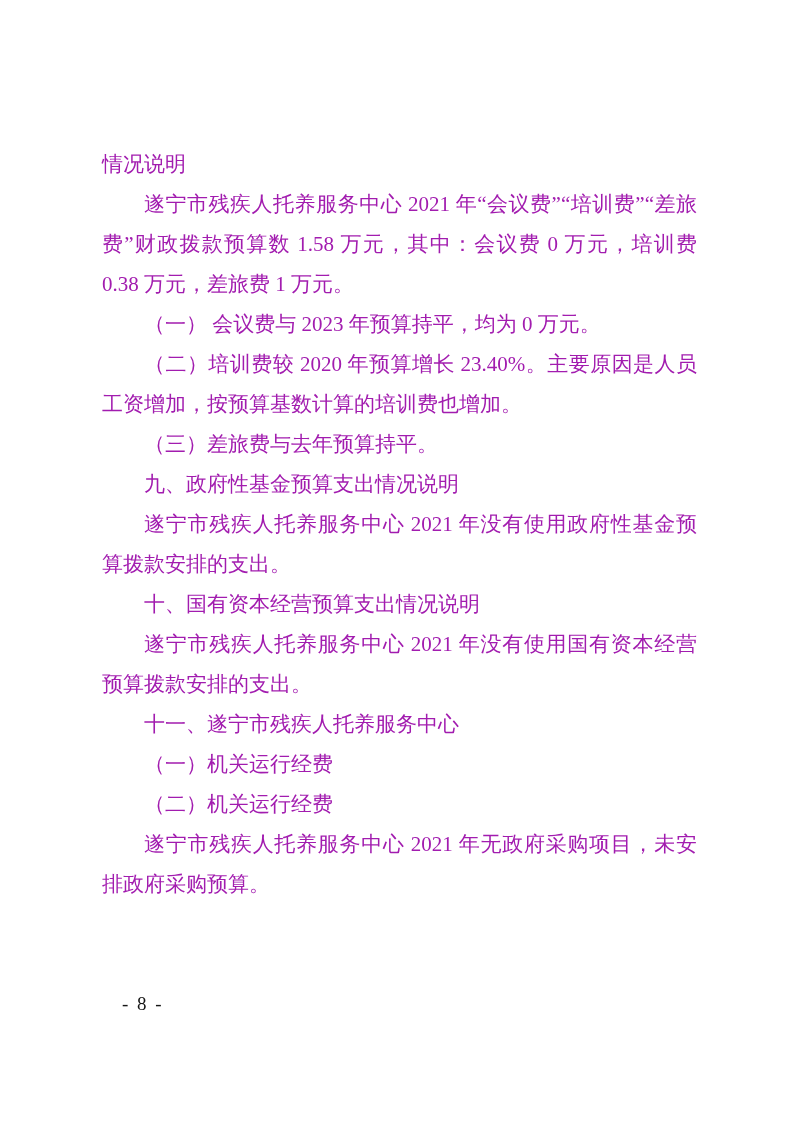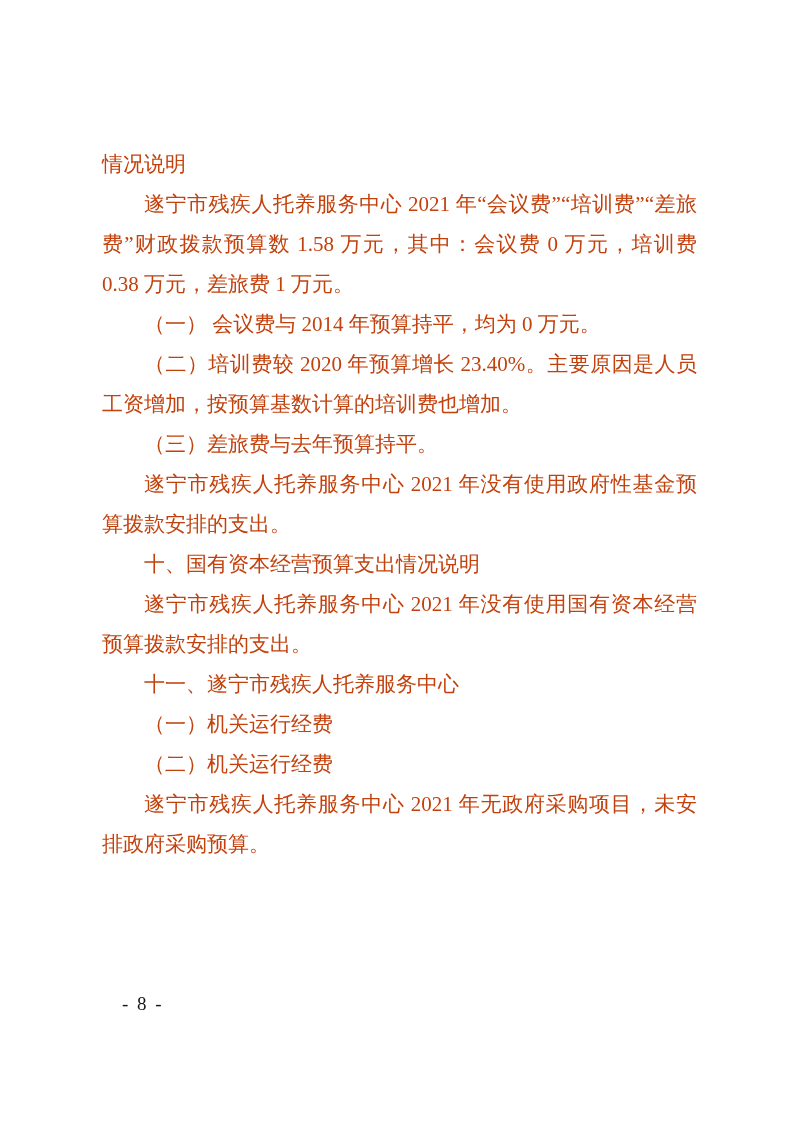--- a/index.html
+++ b/index.html
@@ -12,21 +12,21 @@
     width: 793px;
     height: 1122px;
     background: #ffffff;
     overflow: hidden;
   }
   .doc-body {
     position: absolute;
     left: 102px;
     top: 144px;
     width: 595px;
-    color: #c2410c;
+    color: #a21caf;
   }
   .doc-body p, .doc-body h2 {
     margin: 0;
     padding: 0;
     font-size: 21px;
     line-height: 40px;
     font-weight: normal;
   }
   .body-text {
     font-family: "Liberation Serif", "DejaVu Serif", serif;
@@ -59,26 +59,27 @@
 </head>
 <body>
 
 <div class="page">
   <div class="doc-body">
 
     <h2 class="hei-heading no-indent">情况说明</h2>
 
     <p class="body-text">遂宁市残疾人托养服务中心 2021 年“会议费”“培训费”“差旅费”财政拨款预算数 1.58 万元，其中：会议费 0 万元，培训费 0.38 万元，差旅费 1 万元。</p>
 
-    <p class="body-text bold-serif">（一） 会议费与 2014 年预算持平，均为 0 万元。</p>
+    <p class="body-text bold-serif">（一） 会议费与 2023 年预算持平，均为 0 万元。</p>
 
     <p class="body-text"><span class="bold-serif">（二）培训费较 2020 年预算增长 23.40%。</span><span>主要原因是人员工资增加，按预算基数计算的培训费也增加。</span></p>
 
     <p class="body-text bold-serif">（三）差旅费与去年预算持平。</p>
 
+    <h2 class="hei-heading">九、政府性基金预算支出情况说明</h2>
 
     <p class="body-text">遂宁市残疾人托养服务中心 2021 年没有使用政府性基金预算拨款安排的支出。</p>
 
     <h2 class="hei-heading">十、国有资本经营预算支出情况说明</h2>
 
     <p class="body-text">遂宁市残疾人托养服务中心 2021 年没有使用国有资本经营预算拨款安排的支出。</p>
 
     <h2 class="hei-heading">十一、遂宁市残疾人托养服务中心</h2>
 
     <p class="body-text bold-serif">（一）机关运行经费</p>

